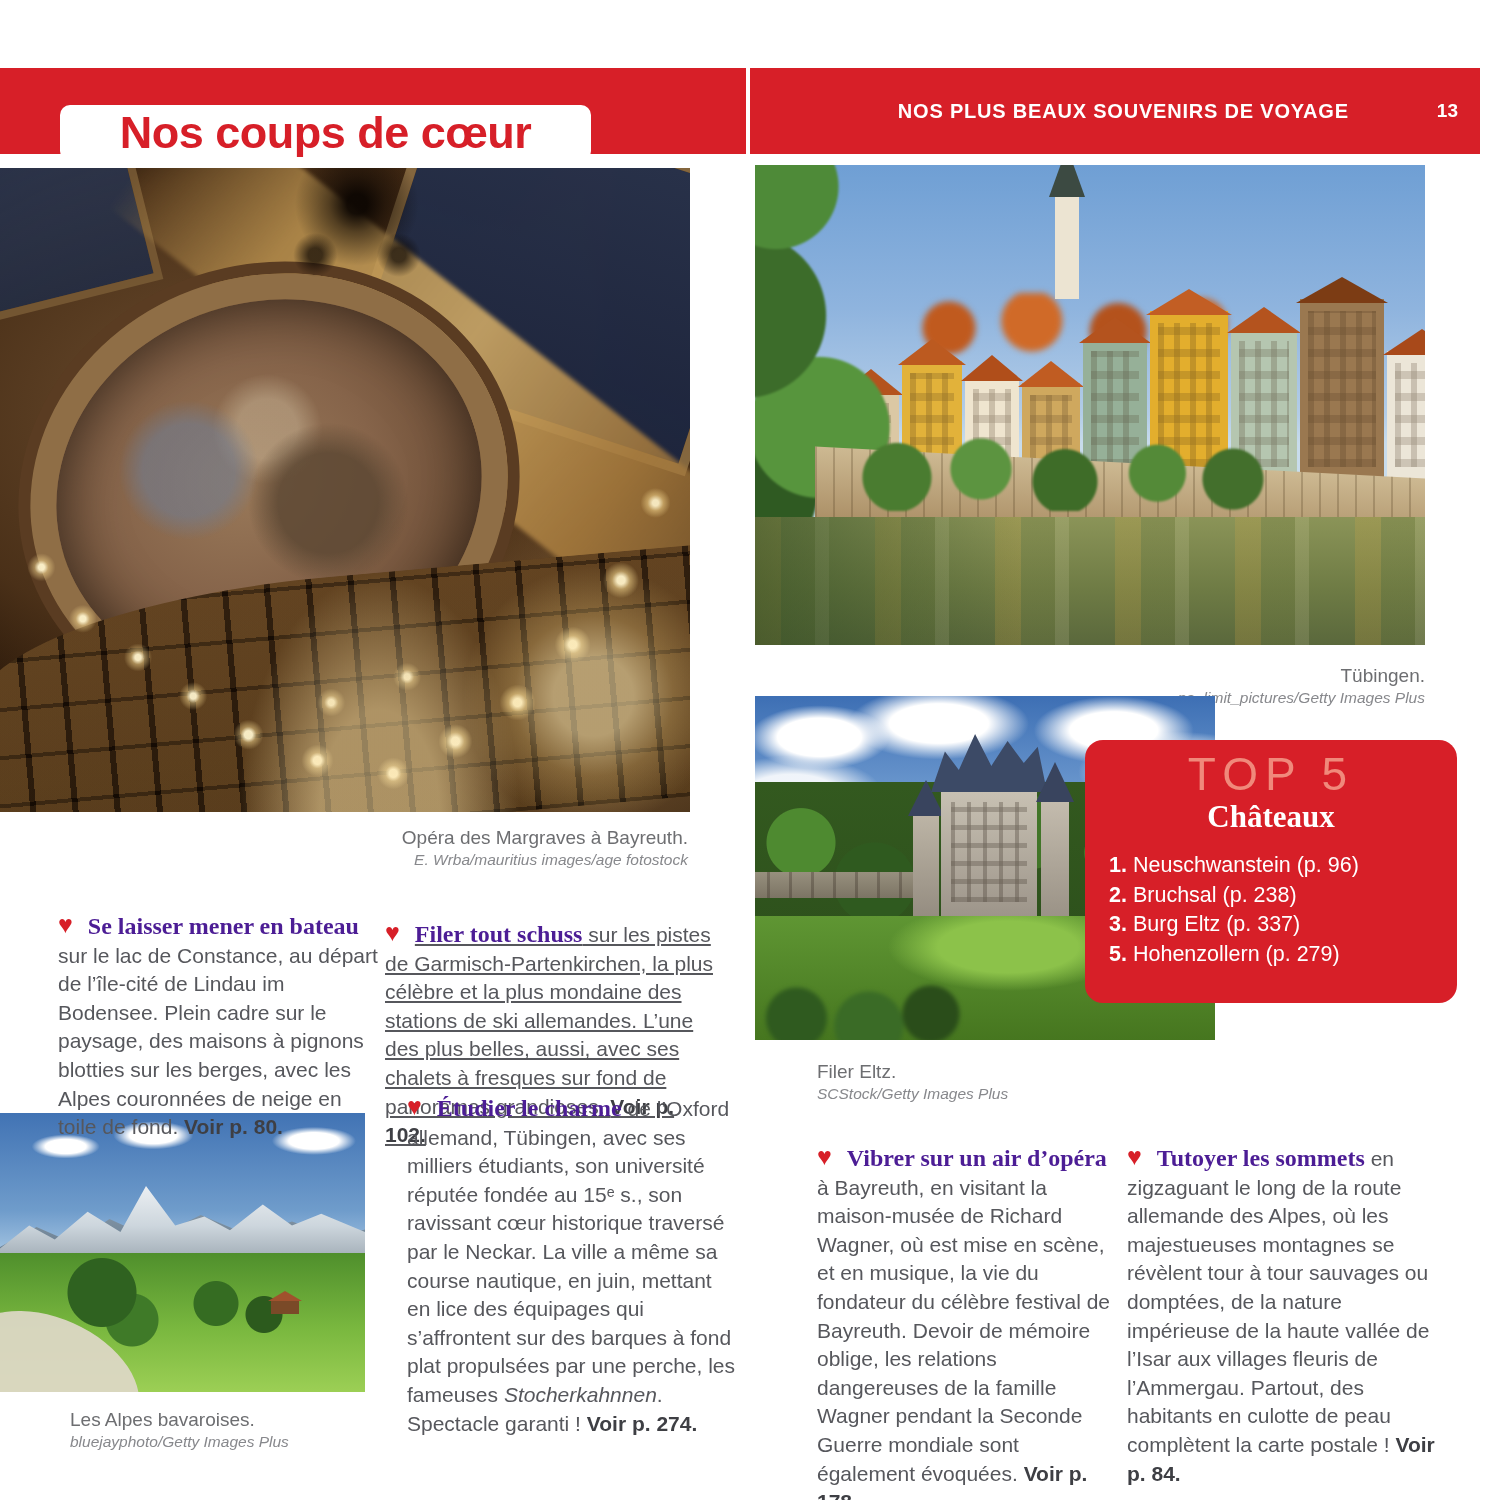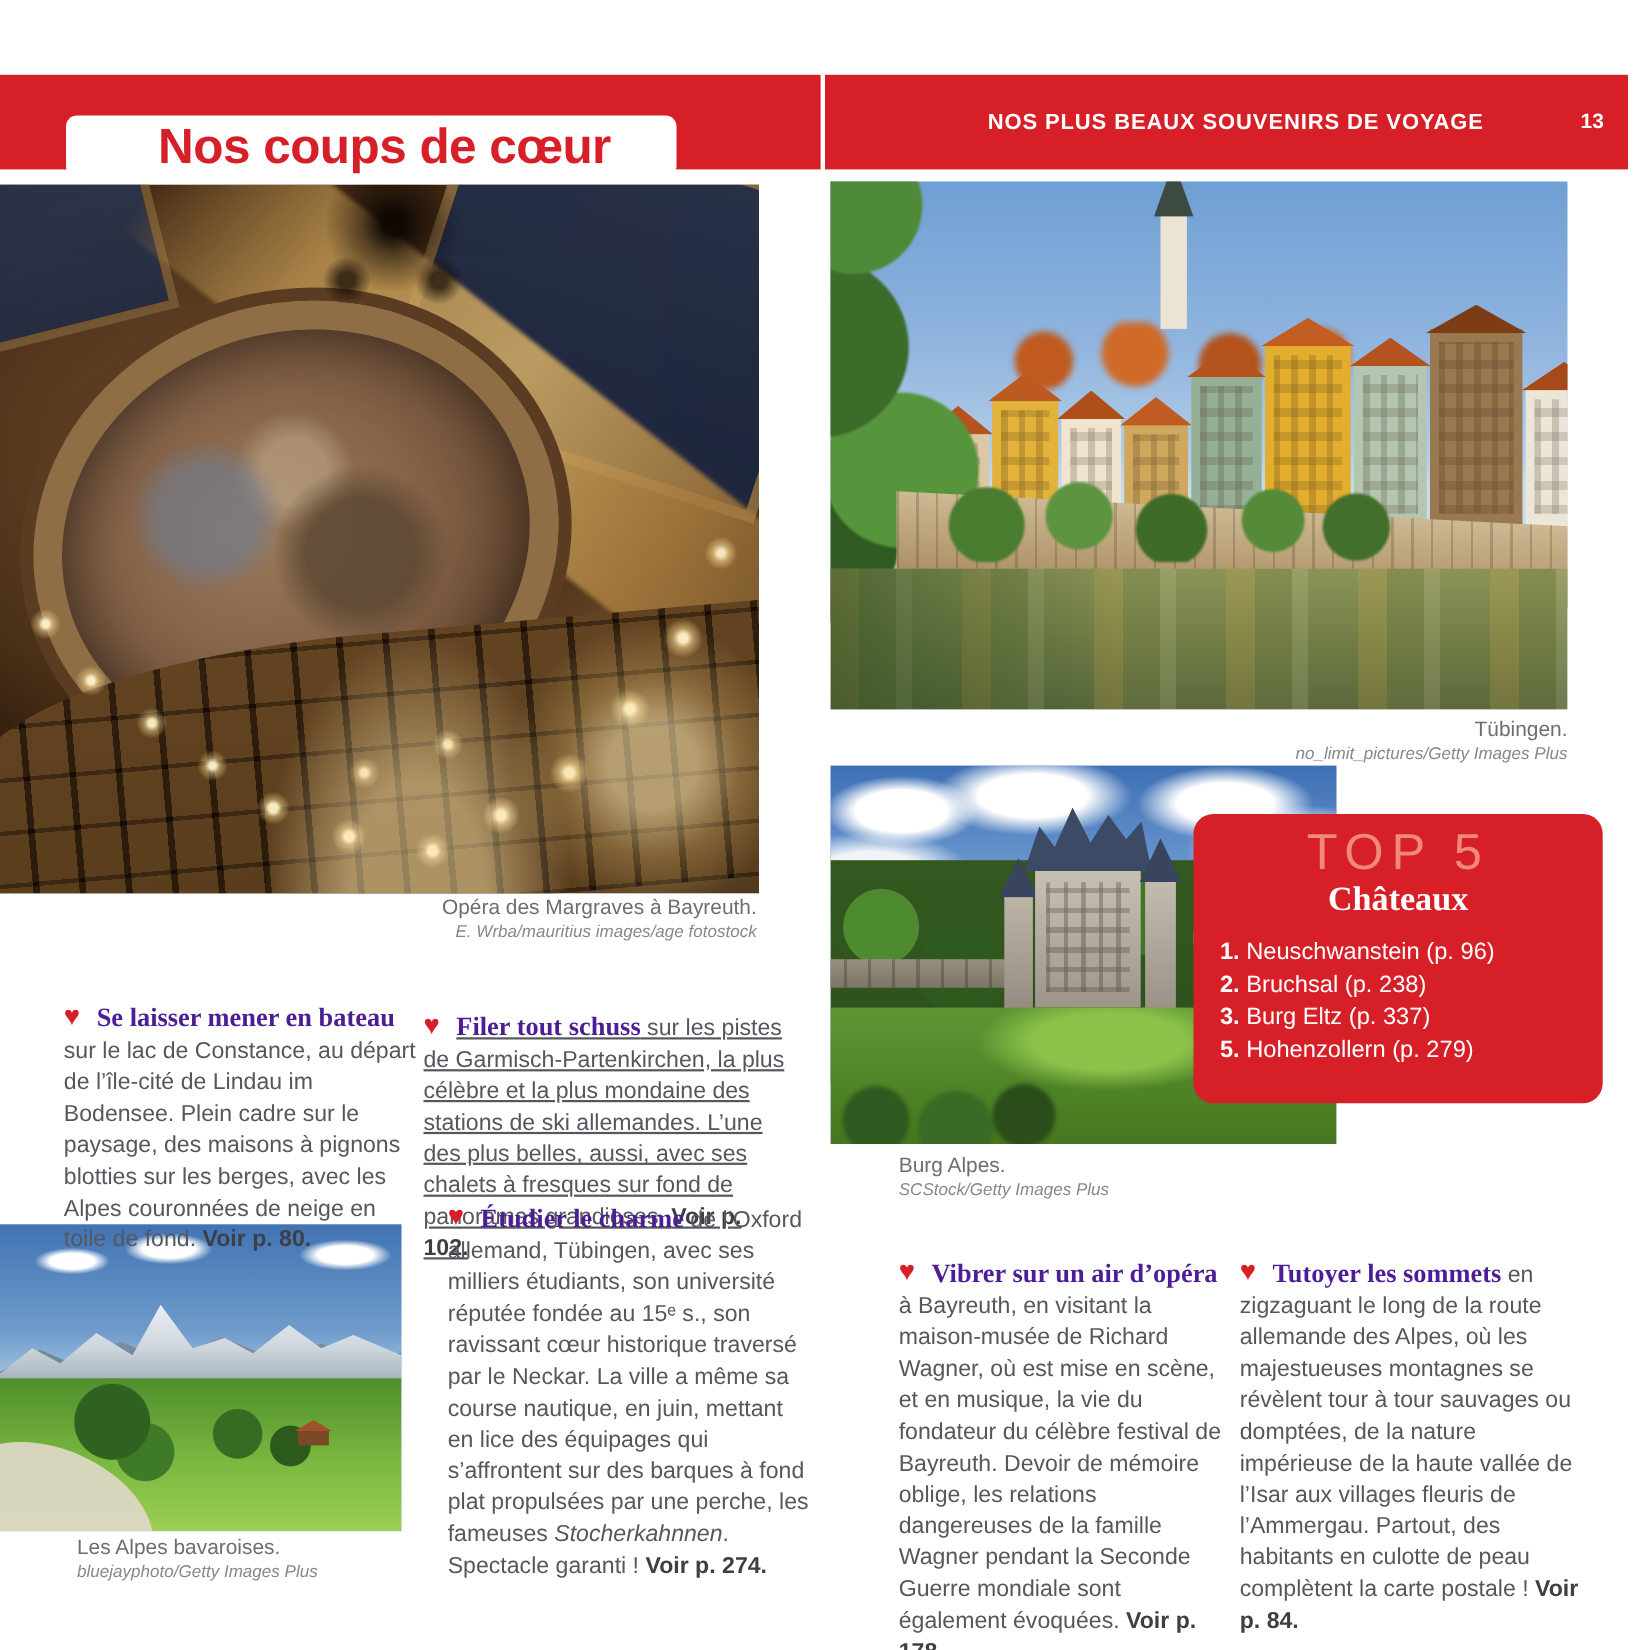--- a/index.html
+++ b/index.html
@@ -4,21 +4,21 @@
 <style>
   html,body{margin:0;padding:0;background:#ffffff;}
   .page{position:relative;width:1500px;height:1500px;background:#ffffff;overflow:hidden;
         font-family:"Liberation Sans","DejaVu Sans",sans-serif;}
 
   
   .band{position:absolute;top:68px;height:86px;background:#d71f28;}
   .band-left{left:0;width:746px;}
   .band-right{left:750px;width:730px;display:flex;align-items:center;justify-content:flex-end;}
   .banner-box{position:absolute;left:60px;top:105px;width:531px;height:56px;background:#ffffff;
-              border-radius:10px;display:flex;align-items:center;justify-content:center;z-index:3;padding-left:24px;}
+              border-radius:10px;display:flex;align-items:center;justify-content:center;z-index:3;}
   .banner-box span{color:#d71f28;font-weight:800;font-size:45px;letter-spacing:-0.5px;}
   .band-right .hdr-title{color:#ffffff;font-weight:700;font-size:20px;letter-spacing:0.8px;margin-right:88px;}
   .band-right .hdr-page{color:#ffffff;font-weight:700;font-size:19px;margin-right:22px;}
 
   
   .photo{position:absolute;overflow:hidden;}
   .photo *{position:absolute;}
 
   
   .img-opera{left:0;top:168px;width:690px;height:644px;background:#2b1a0e;}
@@ -162,21 +162,21 @@
      radial-gradient(circle at 34% 70%, #3f7a28 0 26px, transparent 27px),
      radial-gradient(circle at 62% 55%, #356c22 0 22px, transparent 23px),
      radial-gradient(circle at 78% 65%, #2c5a1d 0 18px, transparent 19px);}
   .al-path{left:-46px;bottom:-46px;width:190px;height:120px;background:#ded8c8;border-radius:50%;
      transform:rotate(24deg);opacity:.92;}
   .al-hut{right:66px;bottom:78px;width:28px;height:14px;background:#7a4a28;}
   .al-hut::before{content:"";position:absolute;left:-3px;top:-9px;width:34px;height:10px;background:#a0522d;
      clip-path:polygon(0 100%,50% 0,100% 100%);}
 
   
-  .caption{position:absolute;color:#6d6e71;font-size:19px;line-height:24px;}
+  .caption{position:absolute;color:#6d6e71;font-size:19px;line-height:24px;margin-top:12px;}
   .caption .credit{display:block;color:#87888c;font-size:15.5px;font-style:italic;line-height:20px;}
   .cap-right{text-align:right;}
 
   
   .top5{position:absolute;left:1085px;top:740px;width:372px;height:263px;background:#d71f28;
         border-radius:18px;color:#ffffff;z-index:4;}
   .top5 .t5-title{margin-top:8px;text-align:center;color:#f0897b;font-size:46px;line-height:52px;
         font-weight:400;letter-spacing:7px;}
   .top5 .t5-sub{text-align:center;font-family:"Liberation Serif","DejaVu Serif",serif;font-weight:700;
         font-size:31px;line-height:34px;}
@@ -252,21 +252,21 @@
   <div class="photo img-burg">
     <div class="bg-clouds"></div>
     <div class="bg-forest"></div>
     <div class="bg-bridge"></div>
     <div class="bg-tower1"></div>
     <div class="bg-keep"></div>
     <div class="bg-tower2"></div>
     <div class="bg-meadow"></div>
   </div>
   <div class="caption" style="left:817px;top:1048px;width:330px;">
-    <span>Burg Alpes.</span>
+    <span>Filer Eltz.</span>
     <span class="credit">SCStock/Getty Images Plus</span>
   </div>
 
   <div class="top5">
     <div class="t5-title">TOP 5</div>
     <div class="t5-sub">Châteaux</div>
     <ul>
       <li><span class="rank">1.</span><span>Neuschwanstein (p. 96)</span></li>
       <li><span class="rank">2.</span><span>Bruchsal (p. 238)</span></li>
       <li><span class="rank">3.</span><span>Burg Eltz (p. 337)</span></li>

